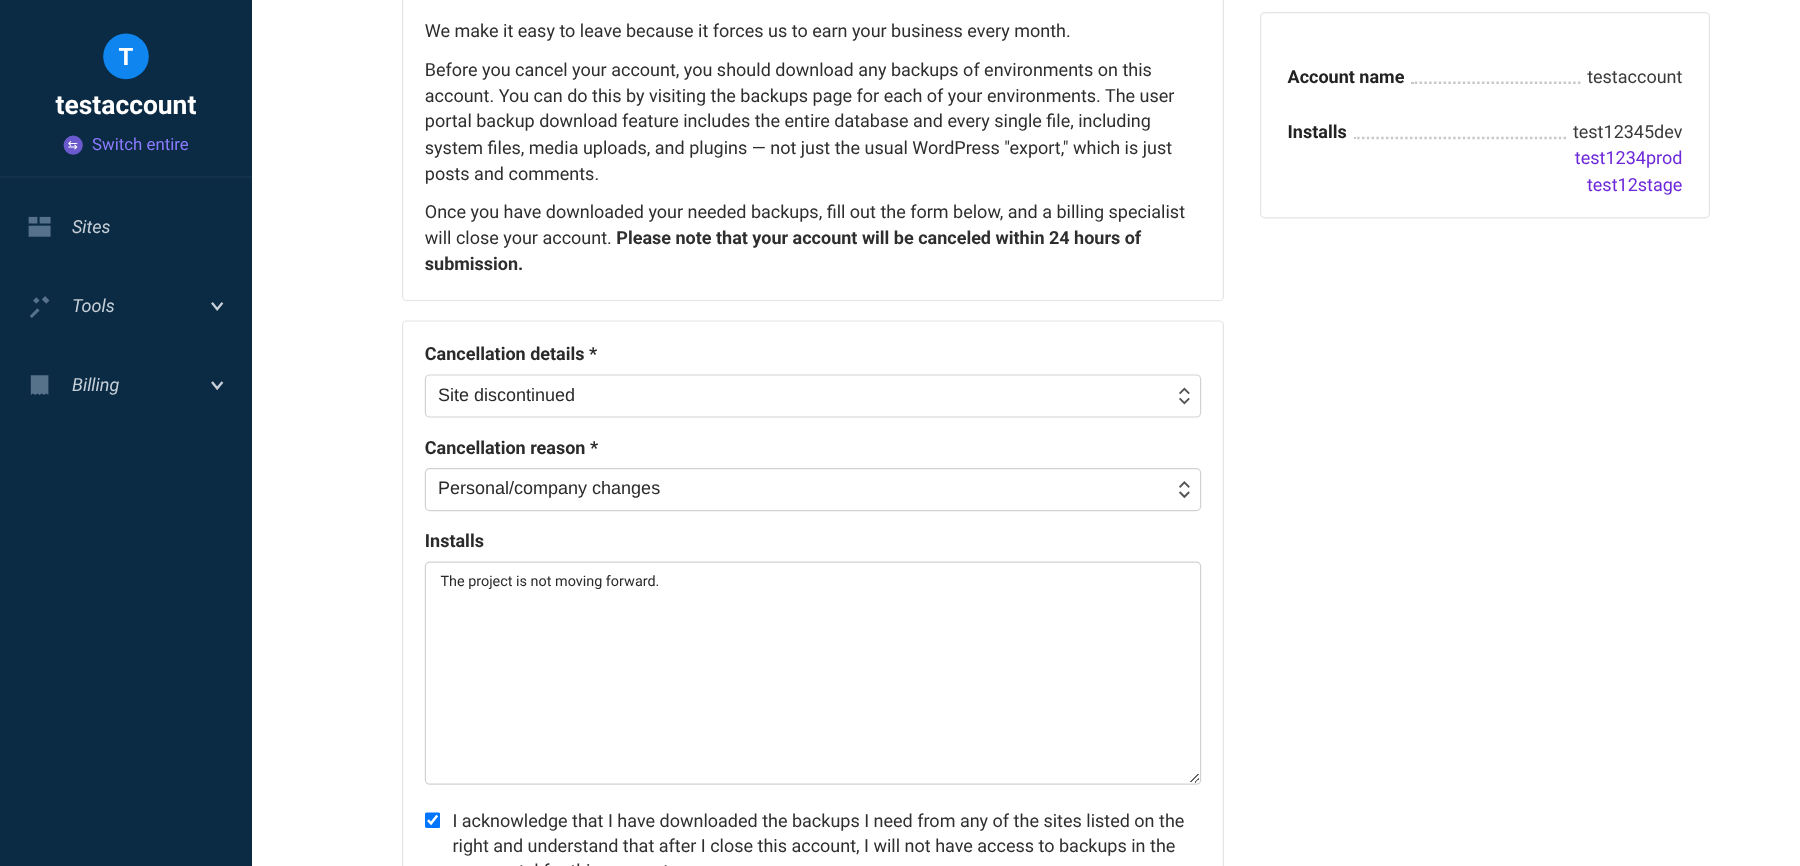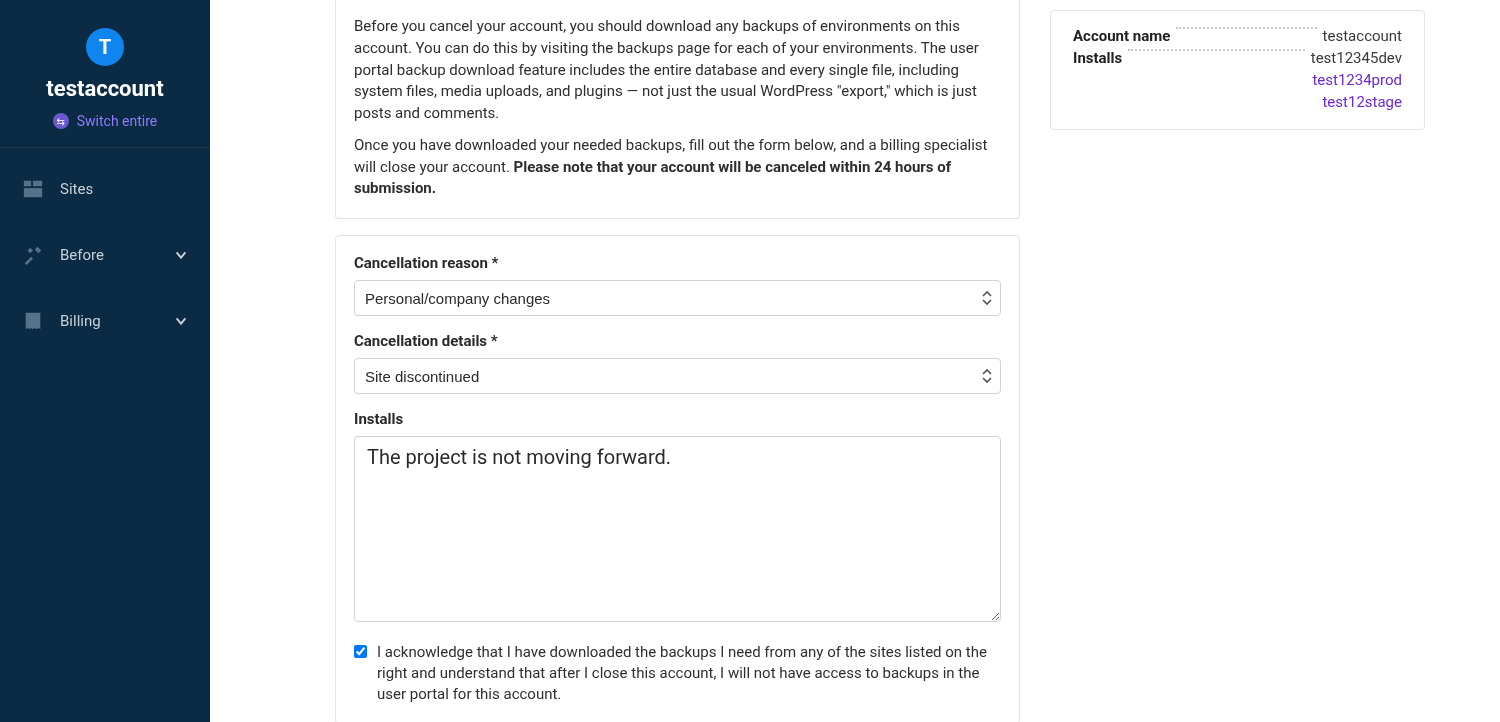--- a/index.html
+++ b/index.html
@@ -73,21 +73,21 @@
     color: #c7d0d9;
     font-size: 15px;
     cursor: pointer;
   }
   .nav-icon {
     width: 22px; height: 22px;
     margin-right: 16px;
     fill: #56718a;
     flex-shrink: 0;
   }
-  .nav-label { flex: 1; }
+  .nav-label { flex: 1; font-style: italic; }
   .chevron {
     width: 14px; height: 14px;
     flex-shrink: 0;
   }
   .chevron svg { stroke: #c7d0d9; fill: none; stroke-width: 2.2; }
 
   .main {
     position: absolute;
     left: 335px;
     top: 0;
@@ -143,21 +143,21 @@
     width: 12px;
     pointer-events: none;
   }
   .select-caret svg { display: block; }
   .textarea {
     width: 100%;
     height: 186px;
     border: 1px solid #d2d2d2;
     border-radius: 4px;
     padding: 8px 12px;
-    font-size: 20px;
+    font-size: 12px;
     font-family: inherit;
     color: #2a2a2a;
     resize: both;
   }
   .ack-row {
     display: flex;
     align-items: flex-start;
     gap: 10px;
     font-size: 15px;
     line-height: 1.4;
@@ -175,22 +175,23 @@
     left: 1050px;
     top: 10px;
     width: 375px;
     border: 1px solid #e4e4e4;
     border-radius: 4px;
     padding: 16px 22px 14px 22px;
     font-size: 15px;
   }
   .panel-row {
     display: flex;
-    align-items: flex-start;
+    align-items: flex-end;
     margin-bottom: 4px;
+    margin-top: 28px;
   }
   .panel-key {
     font-weight: 700;
     color: #222;
     white-space: nowrap;
   }
   .panel-dots {
     flex: 1;
     border-bottom: 2px dotted #c8c8c8;
     margin: 0 6px 3px 6px;
@@ -226,78 +227,79 @@
           <rect x="2" y="11" width="20" height="10"></rect>
         </svg>
       <span class="nav-label">Sites</span>
     </div>
     <div class="nav-item">
       <svg class="nav-icon" viewBox="0 0 24 24">
           <path d="M3 21l7-7 2 2-7 7z"></path>
           <path d="M14 6l4 4 3-3-4-4z"></path>
           <path d="M9 4l3 3-3 3-3-3z"></path>
         </svg>
-      <span class="nav-label">Before</span>
+      <span class="nav-label">Tools</span>
       <span class="chevron"><svg viewBox="0 0 16 16">
             <polyline points="3,5 8,11 13,5"></polyline>
           </svg></span>
     </div>
     <div class="nav-item">
       <svg class="nav-icon" viewBox="0 0 24 24">
           <path d="M4 3h16v18l-2-1.5-2 1.5-2-1.5-2 1.5-2-1.5-2 1.5-2-1.5-2 1.5z"></path>
         </svg>
       <span class="nav-label">Billing</span>
       <span class="chevron"><svg viewBox="0 0 16 16">
             <polyline points="3,5 8,11 13,5"></polyline>
           </svg></span>
     </div>
   </nav>
 </aside>
 
 <main class="main">
 
   <div class="info-box">
+    <p>We make it easy to leave because it forces us to earn your business every month.</p>
     <p>Before you cancel your account, you should download any backups of environments on this account. You can do this by visiting the backups page for each of your environments. The user portal backup download feature includes the entire database and every single file, including system files, media uploads, and plugins — not just the usual WordPress "export," which is just posts and comments.</p>
     <p>
       <span>Once you have downloaded your needed backups, fill out the form below, and a billing specialist will close your account. </span><strong>Please note that your account will be canceled within 24 hours of submission.</strong>
     </p>
   </div>
 
   <div class="form-box">
+    <div class="form-field">
+      <label class="form-label">Cancellation details *</label>
+      <div class="select-wrap">
+        <select class="select">
+          <option>Site discontinued</option>
+        </select>
+        <span class="select-caret">
+          <svg viewBox="0 0 12 16">
+              <path d="M2 6l4-4 4 4" fill="none" stroke="#555" stroke-width="1.6"></path>
+              <path d="M2 10l4 4 4-4" fill="none" stroke="#555" stroke-width="1.6"></path>
+            </svg>
+        </span>
+      </div>
+    </div>
+
     <div class="form-field">
       <label class="form-label">Cancellation reason *</label>
       <div class="select-wrap">
         <select class="select">
           <option>Personal/company changes</option>
         </select>
         <span class="select-caret">
           <svg viewBox="0 0 12 16">
               <path d="M2 6l4-4 4 4" fill="none" stroke="#555" stroke-width="1.6"></path>
               <path d="M2 10l4 4 4-4" fill="none" stroke="#555" stroke-width="1.6"></path>
             </svg>
         </span>
       </div>
     </div>
 
     <div class="form-field">
-      <label class="form-label">Cancellation details *</label>
-      <div class="select-wrap">
-        <select class="select">
-          <option>Site discontinued</option>
-        </select>
-        <span class="select-caret">
-          <svg viewBox="0 0 12 16">
-              <path d="M2 6l4-4 4 4" fill="none" stroke="#555" stroke-width="1.6"></path>
-              <path d="M2 10l4 4 4-4" fill="none" stroke="#555" stroke-width="1.6"></path>
-            </svg>
-        </span>
-      </div>
-    </div>
-
-    <div class="form-field">
       <label class="form-label">Installs</label>
       <textarea class="textarea" style="">The project is not moving forward.</textarea>
     </div>
 
     <div class="ack-row">
       <input type="checkbox" checked="" style="">
       <span>I acknowledge that I have downloaded the backups I need from any of the sites listed on the right and understand that after I close this account, I will not have access to backups in the user portal for this account.</span>
     </div>
 
   </div>

